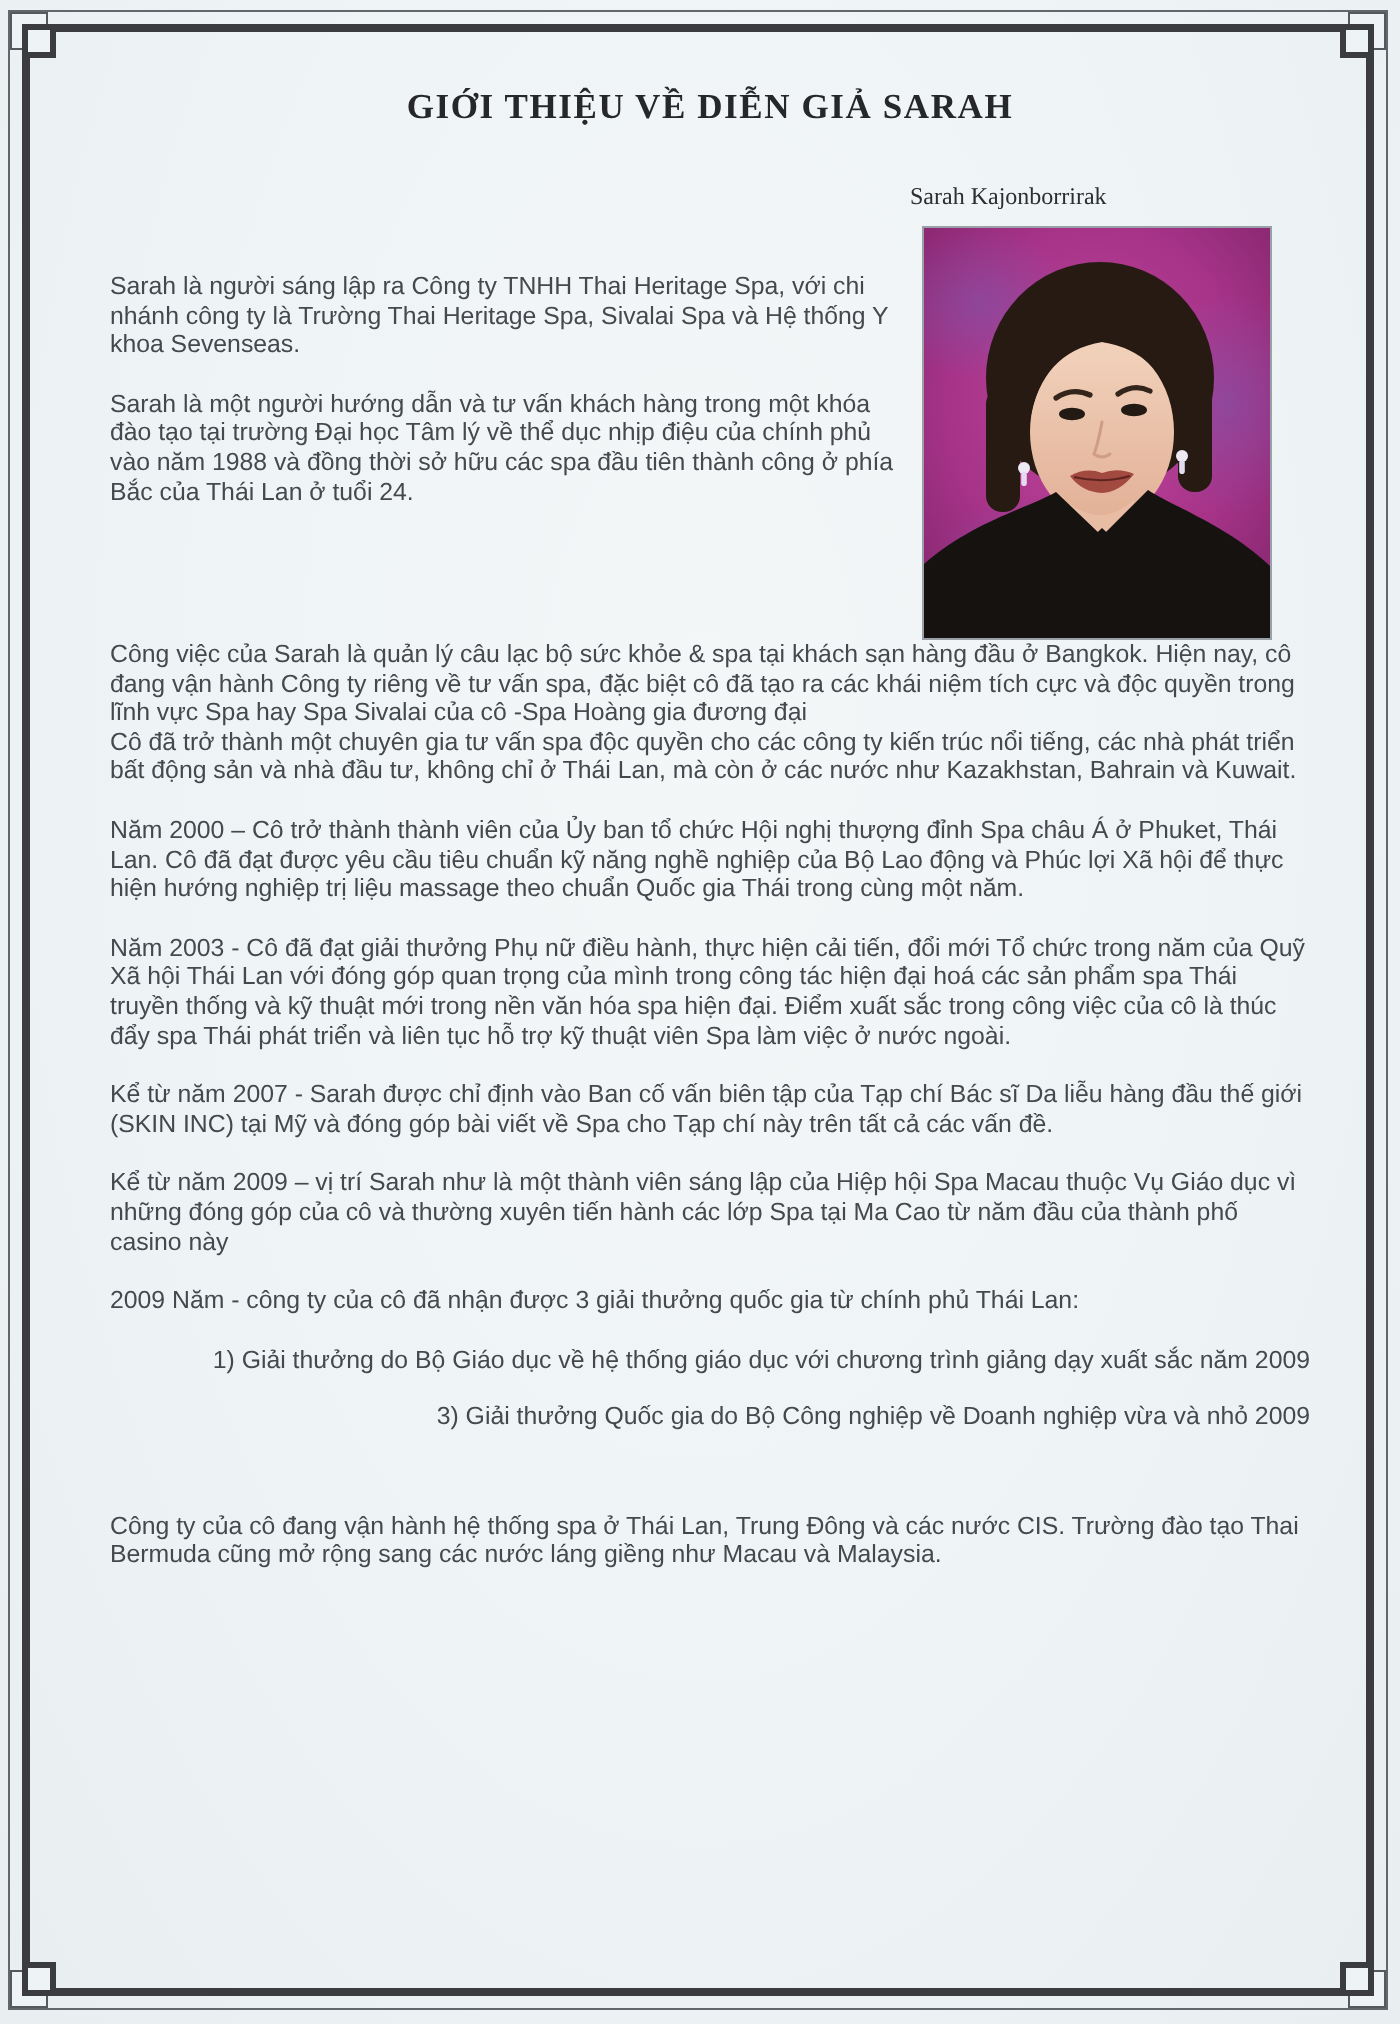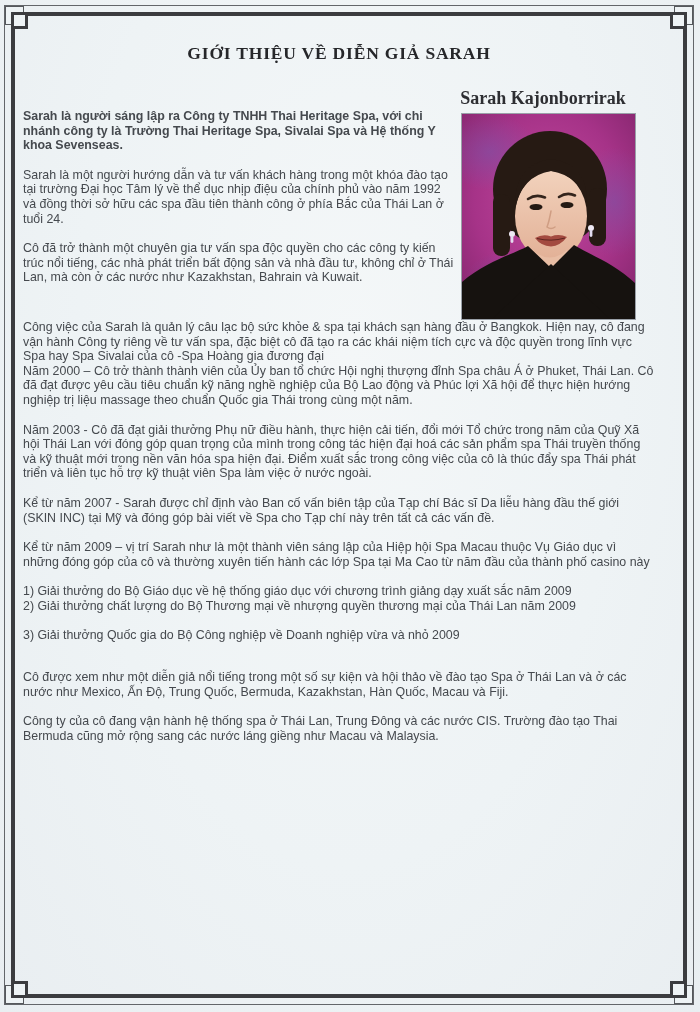--- a/index.html
+++ b/index.html
@@ -38,57 +38,57 @@
   .corner.tr .sq-outer{left:auto; right:3px;}
   .corner.tr .sq-inner{left:auto; right:9px;}
   .corner.bl .sq-outer{top:auto; bottom:3px;}
   .corner.bl .sq-inner{top:auto; bottom:9px;}
   .corner.br .sq-outer{left:auto; right:3px; top:auto; bottom:3px;}
   .corner.br .sq-inner{left:auto; right:9px; top:auto; bottom:9px;}
 
   
   .content{
     position:absolute; left:0; top:0; right:0; bottom:0;
-    padding:42px 45px 0 23px;
+    padding:42px 45px 0 55px;
   }
   h1.doc-title{
     margin:0; padding:0;
     font-family:"Liberation Serif", serif;
     font-size:17.5px; line-height:23px; font-weight:bold;
     letter-spacing:0.8px;
     text-align:center;
     color:#26272a;
   }
   figure.photo-block{
     float:right; width:200px; margin:25px 0 0 0; padding:0;
   }
   figcaption.photo-caption{
     font-family:"Liberation Serif", serif;
-    font-weight:bold; font-size:18px; line-height:16px;
-    text-align:center; padding-right:24px; margin:0 0 7px 0;
+    font-weight:normal; font-size:12px; line-height:16px;
+    text-align:left; padding-right:24px; margin:0 0 7px 0;
     color:#2d2e32;
   }
   .photo{
     width:175px; height:207px; box-sizing:border-box;
     margin-left:auto; margin-right:19px;
     border:1px solid #9aa0a8;
     background:#a63388;
   }
   .photo svg{display:block;}
   p.bp{
     margin:0 0 15px 0;
     font-size:12.4px; line-height:14.6px;
     color:#45494e;
   }
-  p.bp.first{margin-top:44px;font-weight:bold;}
+  p.bp.first{margin-top:71px;}
   p.bp.joined{margin-bottom:0;}
   p.bp.clear{clear:right;}
   ul.awards{
-    list-style:none; margin:0 0 28px 0; padding:0;
-    font-size:12.4px; line-height:14.6px;
+    list-style:none; margin:0 0 40px 0; padding:0;
+    font-size:12.4px; line-height:14.6px;text-align:right;
   }
   ul.awards li{margin:0;}
   ul.awards li.gap-above{margin-top:14px;}
 </style>
 </head>
 <body>
 
 <div class="page">
 
   <div class="frame-thin"></div>
@@ -164,31 +164,30 @@
 
           <path d="M73,138 L73,164 Q89,174 105,164 L105,136 Q89,150 73,138 Z" fill="#e8bda4"></path>
 
           <path d="M0,205 L0,168 C24,147 52,140 66,132 L89,154 L112,131 C126,140 152,149 173,169 L173,205 Z" fill="#16120f"></path>
           <path d="M30,205 L89,150 L148,205 Z" fill="#16120f"></path>
         </svg>
       </div>
     </figure>
 
     <p class="bp first">Sarah là người sáng lập ra Công ty TNHH Thai Heritage Spa, với chi nhánh công ty là Trường Thai Heritage Spa, Sivalai Spa và Hệ thống Y khoa Sevenseas.</p>
-    <p class="bp">Sarah là một người hướng dẫn và tư vấn  khách hàng  trong một khóa đào tạo tại trường Đại học Tâm lý về thể dục nhịp điệu của chính phủ vào năm 1992 và đồng thời sở hữu các spa đầu tiên thành công ở phía Bắc của Thái Lan ở tuổi 24.</p>
+    <p class="bp">Sarah là một người hướng dẫn và tư vấn  khách hàng  trong một khóa đào tạo tại trường Đại học Tâm lý về thể dục nhịp điệu của chính phủ vào năm 1988 và đồng thời sở hữu các spa đầu tiên thành công ở phía Bắc của Thái Lan ở tuổi 24.</p>
+    <p class="bp clear joined">Công việc của Sarah là quản lý câu lạc bộ sức khỏe &amp; spa tại khách sạn hàng đầu ở Bangkok. Hiện nay, cô đang vận hành Công ty riêng về tư vấn spa, đặc biệt cô đã tạo ra các khái niệm tích cực và độc quyền trong lĩnh vực Spa hay Spa Sivalai của cô -Spa Hoàng gia đương đại</p>
     <p class="bp">Cô đã trở thành một chuyên gia tư vấn spa độc quyền cho các công ty kiến trúc nổi tiếng, các nhà phát triển bất động sản và nhà đầu tư, không chỉ ở Thái Lan, mà còn ở các nước như Kazakhstan, Bahrain và Kuwait.</p>
-    <p class="bp clear joined">Công việc của Sarah là quản lý câu lạc bộ sức khỏe &amp; spa tại khách sạn hàng đầu ở Bangkok. Hiện nay, cô đang vận hành Công ty riêng về tư vấn spa, đặc biệt cô đã tạo ra các khái niệm tích cực và độc quyền trong lĩnh vực Spa hay Spa Sivalai của cô -Spa Hoàng gia đương đại</p>
     <p class="bp">Năm 2000 – Cô trở thành thành viên của Ủy ban tổ chức Hội nghị thượng đỉnh Spa châu Á ở Phuket, Thái Lan. Cô đã đạt được yêu cầu tiêu chuẩn kỹ năng nghề nghiệp của Bộ Lao động và Phúc lợi Xã hội để thực hiện hướng nghiệp trị liệu massage theo chuẩn Quốc gia Thái trong cùng một năm.</p>
     <p class="bp">Năm 2003 - Cô đã đạt giải thưởng Phụ nữ điều hành, thực hiện cải tiến, đổi mới Tổ chức trong năm của Quỹ Xã hội Thái Lan với  đóng góp quan trọng của mình trong công tác hiện đại hoá các sản phẩm spa Thái truyền thống và kỹ thuật mới trong nền văn hóa spa hiện đại. Điểm xuất sắc trong công việc của cô là thúc đẩy spa Thái phát triển và liên tục hỗ trợ kỹ thuật viên Spa làm việc ở nước ngoài.</p>
     <p class="bp">Kể từ năm 2007 - Sarah được chỉ định vào Ban cố vấn biên tập của Tạp chí Bác sĩ Da liễu hàng đầu thế giới (SKIN INC) tại Mỹ và đóng góp bài viết về Spa cho Tạp chí này trên tất cả các vấn đề.</p>
     <p class="bp">Kể từ năm 2009 – vị trí Sarah như là một thành viên sáng lập của Hiệp hội Spa Macau thuộc Vụ Giáo dục vì những đóng góp của cô và thường xuyên tiến hành các lớp Spa tại Ma Cao từ năm đầu của thành phố casino này</p>
+    <p class="bp">2009 Năm - công ty của cô đã nhận được 3 giải thưởng quốc gia từ chính phủ Thái Lan:</p>
 
     <ul class="awards">
       <li>1) Giải thưởng do Bộ Giáo dục về hệ thống giáo dục với chương trình giảng dạy xuất sắc năm 2009</li>
-      <li>2) Giải thưởng chất lượng do Bộ Thương mại về nhượng quyền thương mại của Thái Lan năm 2009</li>
       <li class="gap-above">3) Giải thưởng Quốc gia do Bộ Công nghiệp về Doanh nghiệp vừa và nhỏ 2009</li>
     </ul>
 
-    <p class="bp">Cô được xem như một diễn giả nổi tiếng trong một số sự kiện và hội thảo về đào tạo Spa ở Thái Lan và ở các nước như Mexico, Ấn Độ, Trung Quốc, Bermuda, Kazakhstan, Hàn Quốc, Macau và Fiji.</p>
     <p class="bp">Công ty của cô đang vận hành hệ thống  spa ở Thái Lan, Trung Đông và các nước CIS. Trường đào tạo Thai Bermuda cũng mở rộng sang các nước láng giềng như Macau và Malaysia.</p>
 
   </div>
 </div>
 
 </body></html>

